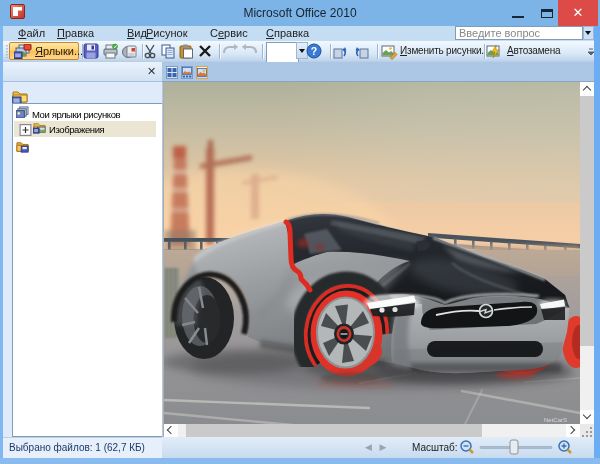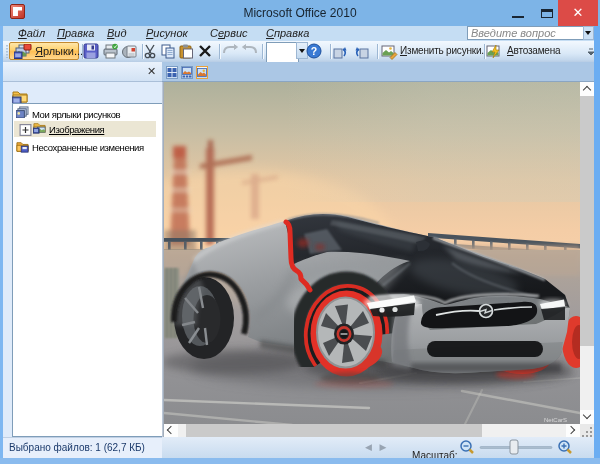--- a/index.html
+++ b/index.html
@@ -13,24 +13,24 @@
   #title{left:0;top:0;width:600px;height:26px;text-align:center;line-height:27px;
     font-size:12px;color:#17232e;}
   #minb{left:512px;top:16px;width:12px;height:2px;background:#1a2633;}
   #maxb{left:541px;top:9px;width:12px;height:9px;border:1px solid #1a2633;border-top-width:3px;box-sizing:border-box;}
   #closeb{left:558px;top:0;width:40px;height:26px;background:#dc4b47;color:#fff;
     font-size:13px;text-align:center;line-height:25px;}
   #lbord{left:0;top:26px;width:3px;height:432px;background:#7eb7f1;}
   #rbord{left:594px;top:26px;width:6px;height:432px;background:#6badf2;}
   #bbord{left:0;top:458px;width:600px;height:6px;background:#8abbee;}
   
-  #menubar{left:3px;top:26px;width:591px;height:15px;background:#c5ddf3;font-size:11px;color:#222;font-style:italic;}
+  #menubar{left:3px;top:26px;width:591px;height:15px;background:#c5ddf3;font-size:11px;color:#222;}
   #menubar .mi{position:absolute;top:1px;}
   #qbox{left:452px;top:0px;width:128px;height:14px;background:#fff;border:1px solid #7f9db9;box-sizing:border-box;
-    font-size:11px;color:#888;padding:0 3px;line-height:12px;margin-left:12px;}
+    font-size:11px;color:#888;padding:0 3px;line-height:12px;}
   #qarr{left:580px;top:0px;width:11px;height:14px;background:#cbe0f5;border:1px solid #9db7d3;box-sizing:border-box;}
   #qarr:before{content:"";position:absolute;left:1px;top:4px;border:3px solid transparent;border-top:4px solid #111;}
   
   #toolbar{left:3px;top:41px;width:591px;height:21px;
     background:linear-gradient(#f2f8fe,#d9e8f7 60%,#c3d7ec 90%,#b7cce4);}
   .tsep{position:absolute;top:3px;width:1px;height:15px;background:#9db7d3;border-right:1px solid #f4f9fe;}
   #yarl{position:absolute;left:6px;top:1px;width:70px;height:18px;border:1px solid #c28a30;box-sizing:border-box;
     background:linear-gradient(#ffe6a9,#ffd26e 45%,#ffbe52 50%,#ffd88e);border-radius:2px;
     font-size:11px;color:#222;}
   #zoombox{position:absolute;left:263px;top:1px;width:33px;height:17px;background:#fff;border:1px solid #7f9db9;box-sizing:border-box;
@@ -74,21 +74,21 @@
   <div class="abs" id="titlebar"></div>
   <div class="abs" id="apicon"></div>
   <div class="abs" id="title">Microsoft Office 2010</div>
   <div class="abs" id="minb"></div>
   <div class="abs" id="maxb"></div>
   <div class="abs" id="closeb">✕</div>
 
   <div class="abs" id="menubar">
     <span class="mi" style="left:15px"><u>Ф</u>айл</span>
     <span class="mi" style="left:54px"><u>П</u>равка</span>
-    <span class="mi" style="left:104px"><u>В</u>ид</span>
+    <span class="mi" style="left:124px"><u>В</u>ид</span>
     <span class="mi" style="left:143px"><u>Р</u>исунок</span>
     <span class="mi" style="left:207px">С<u>е</u>рвис</span>
     <span class="mi" style="left:263px"><u>С</u>правка</span>
     <span class="abs" id="qbox">Введите вопрос</span>
     <span class="abs" id="qarr"></span>
   </div>
 
   <div class="abs" id="toolbar">
     <div id="yarl">
       <span style="position:absolute;left:25px;top:2px"><u>Я</u>рлыки...</span>
@@ -246,28 +246,27 @@
         <path d="M2.5,5 L7.5,5 M5,2.5 L5,7.5" stroke="#333" stroke-width="1"></path>
       </svg>
       <svg class="sicon" style="left:20px;top:18px" width="15" height="14" viewBox="0 0 15 14">
         <path d="M1,2 L6,2 L8,4 L14,4 L14,12 L1,12 Z" fill="#f4c04a" stroke="#a87b18" stroke-width="1"></path>
         <path d="M1,5 L14,5 L14,12 L1,12 Z" fill="#ffd977" stroke="#a87b18" stroke-width="1"></path>
         <rect x="5" y="6" width="9" height="6" fill="#cfe3f7" stroke="#56677f"></rect>
         <path d="M5,10 L8,8 L10,9.5 L12,8.5 L14,10 L14,12 L5,12 Z" fill="#7aa85a"></path>
         <rect x="0" y="7" width="7" height="6" fill="#3d4e9e" stroke="#26336b"></rect>
         <rect x="1.2" y="8.2" width="4.6" height="3.6" fill="#8fa3e0"></rect>
       </svg>
-      <div class="trow" style="left:36px;top:20px;text-decoration:underline;">Изображения</div>
+      <div class="trow" style="left:36px;top:20px;">Изображения</div>
       <svg class="sicon" style="left:3px;top:37px" width="15" height="14" viewBox="0 0 15 14">
         <path d="M1,2 L6,2 L8,4 L14,4 L14,12 L1,12 Z" fill="#f0a93c" stroke="#9a6d10" stroke-width="1"></path>
         <path d="M1,5 L14,5 L14,12 L1,12 Z" fill="#ffc75e" stroke="#9a6d10" stroke-width="1"></path>
         <rect x="6" y="6" width="8" height="7" fill="#4b5cc4" stroke="#2b3677"></rect>
         <rect x="7.5" y="7" width="5" height="2.5" fill="#e8ecf8"></rect>
       </svg>
-      <div class="trow" style="left:19px;top:38px;">Несохраненные изменения</div>
     </div>
   </div>
 
   <div class="abs" id="vline"></div>
   <div class="abs" id="photowrap">
   <svg width="416" height="342" viewBox="0 0 416 342">
   <defs>
     <linearGradient id="sky" x1="0" y1="0" x2="0" y2="1">
       <stop offset="0" stop-color="#aeb19c"></stop>
           <stop offset=".3" stop-color="#c8bea4"></stop>
@@ -530,21 +529,21 @@
       <rect x="6" y="7" width="2" height="2"></rect>
         <rect x="10" y="11" width="2" height="2"></rect>
       <rect x="6" y="11" width="2" height="2"></rect>
         <rect x="2" y="11" width="2" height="2"></rect>
       </g>
     </svg>
   </div>
 
   <div class="abs" id="fbar">
     <span style="position:absolute;left:203px;top:5px;color:#98a4b2;font-size:9px;">◀&nbsp;&nbsp;&nbsp;▶</span>
-    <span style="position:absolute;left:250px;top:5px;margin-top:8px;">Масштаб:</span>
+    <span style="position:absolute;left:250px;top:5px;">Масштаб:</span>
     <svg style="position:absolute;left:296px;top:0" width="120" height="21" viewBox="0 0 120 21">
       <circle cx="8" cy="9" r="5" fill="#cfe4f6" stroke="#3a70b4" stroke-width="1.5"></circle>
       <path d="M5.5,9 L10.5,9" stroke="#3a70b4" stroke-width="1.4"></path>
       <path d="M11.5,12.5 L15,16" stroke="#c89a30" stroke-width="2.5"></path>
       <rect x="22" y="9.5" width="72" height="2" rx="1" fill="#aabccd" stroke="#8ba0b4" stroke-width=".5"></rect>
       <rect x="52" y="3" width="8" height="14" rx="2" fill="#e8ecf0" stroke="#8a949e"></rect>
       <circle cx="106" cy="9" r="5" fill="#cfe4f6" stroke="#3a70b4" stroke-width="1.5"></circle>
       <path d="M103.5,9 L108.5,9 M106,6.5 L106,11.5" stroke="#3a70b4" stroke-width="1.4"></path>
       <path d="M109.5,12.5 L113,16" stroke="#c89a30" stroke-width="2.5"></path>
     </svg>

